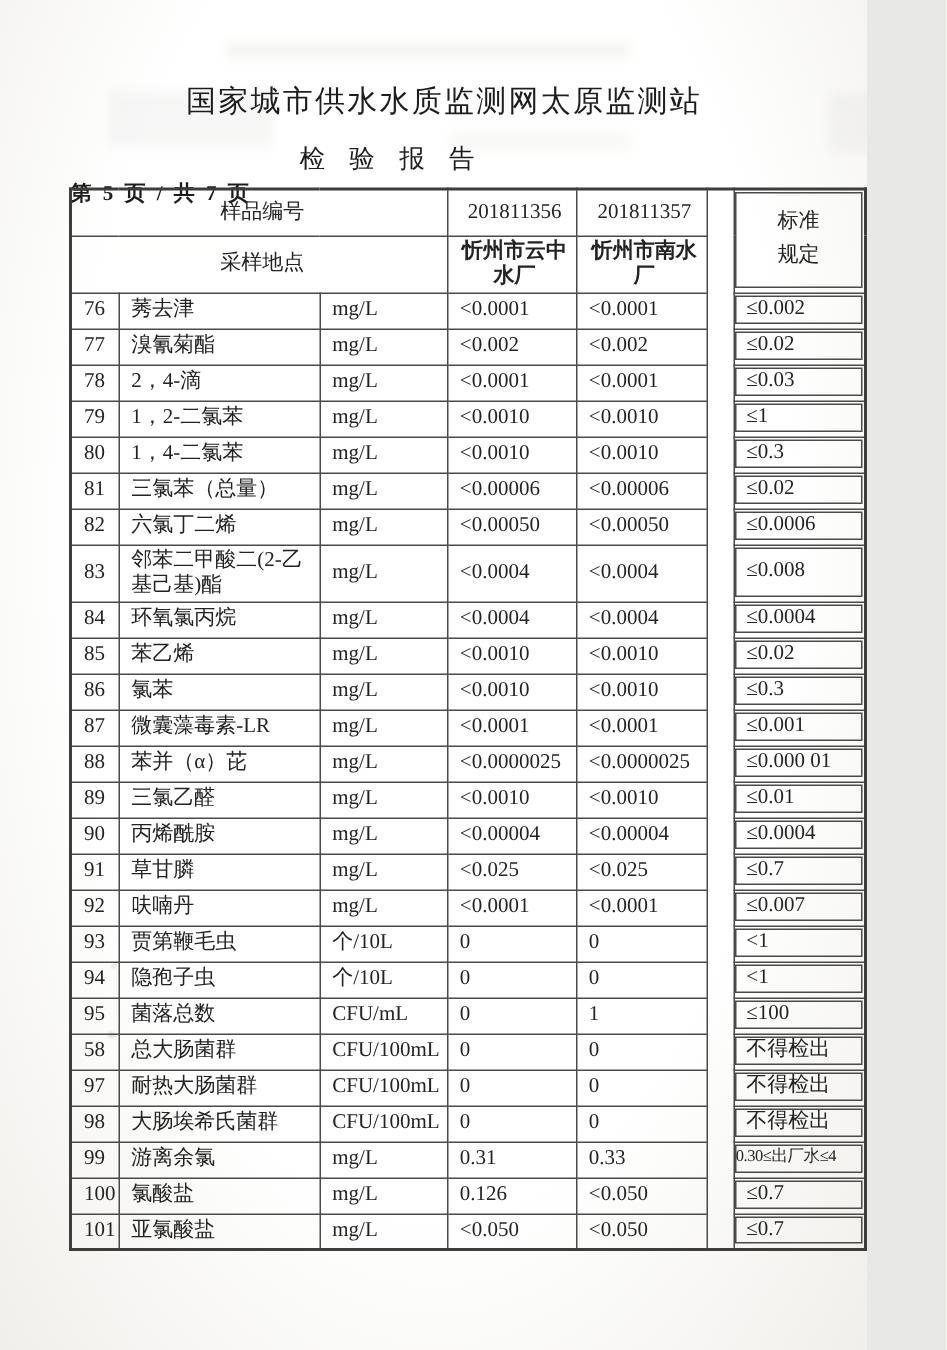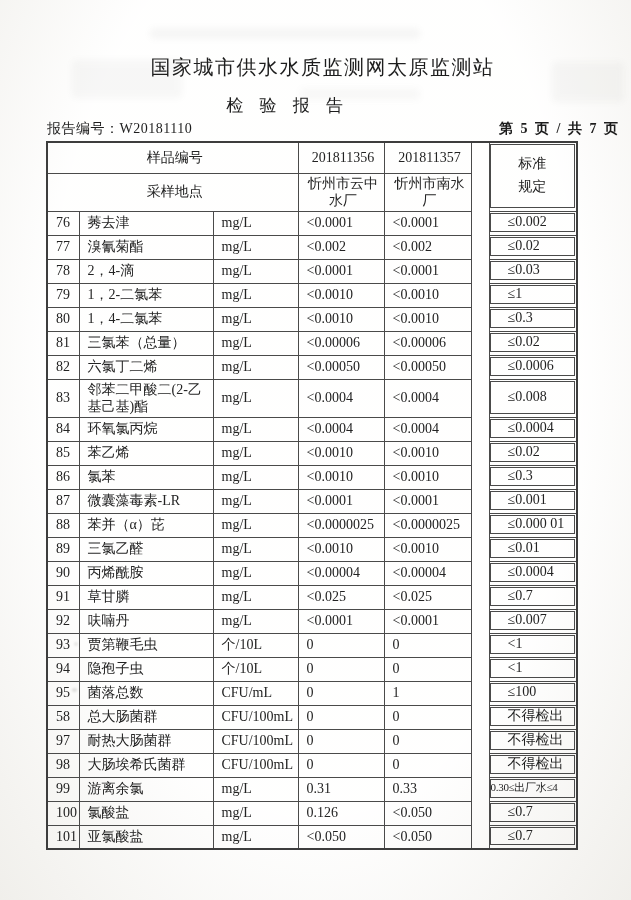--- a/index.html
+++ b/index.html
@@ -2,21 +2,21 @@
 <html><head>
 <meta charset="utf-8">
 <style>
   html,body{margin:0;padding:0;}
   body{
     width:631px;height:900px;
     background:#e8e8e6;
     font-family:"Liberation Serif","DejaVu Serif",serif;
   }
   .page{
-    position:relative;width:631px;height:900px;overflow:hidden;
+    position:relative;width:578px;height:900px;overflow:hidden;
     background:
       radial-gradient(ellipse at 50% 40%, rgba(255,255,255,0.9) 60%, rgba(220,218,212,0.35) 100%),
       #fbfaf7;
     color:#222;
   }
   
   .artifact{position:absolute;background:#8a8a86;border-radius:4px;filter:blur(3px);pointer-events:none;}
   .a1{left:150px;top:28px;width:270px;height:11px;opacity:.07;}
   .a2{left:72px;top:60px;width:110px;height:38px;opacity:.06;}
   .a3{left:552px;top:62px;width:72px;height:40px;opacity:.06;}
@@ -36,21 +36,21 @@
   }
   .meta{
     position:absolute;top:120px;left:47px;width:573px;
     display:flex;justify-content:space-between;align-items:baseline;
     font-size:14px;color:#1d1d1d;
   }
   .report-no{letter-spacing:.5px;}
   .page-indicator{letter-spacing:2px;font-weight:bold;}
 
   table.results{
-    position:absolute;top:141px;left:46px;
+    position:absolute;top:125px;left:46px;
     width:530px;border-collapse:collapse;table-layout:fixed;
     border:2px solid #3d3d3d;
     font-size:14px;color:#232323;
   }
   table.results td{
     border:1px solid #4a4a4a;
     padding:1px 4px 1px 8px;
     vertical-align:middle;
     line-height:1.25;
     overflow:hidden;
@@ -67,46 +67,45 @@
     border-left:2px solid #3d3d3d;border-right:none;
     padding:0;background:transparent;
   }
   td.std-td{
     border:none;padding:0;position:relative;background:transparent;
   }
   .std-box{
     position:absolute;left:0;right:1px;top:1px;bottom:3px;
     border:1.5px solid #4a4a4a;
     display:flex;align-items:center;
-    padding-left:17px;
+    padding-left:7px;
     font-size:14px;white-space:nowrap;
   }
   .std-box.head{justify-content:center;padding-left:0;}
   .std-box.small{font-size:11px;letter-spacing:-0.3px;padding-left:0;}
   .std-label{width:2em;text-align:center;line-height:1.6;white-space:normal;}
-  .loc{line-height:1.3;padding-top:2px;padding-bottom:2px;}
+  .loc{line-height:1.3;padding-top:2px;padding-bottom:2px;font-weight:bold;}
 </style>
 </head>
 <body>
 
 <div class="page">
 
   <div class="artifact a1"></div>
   <div class="artifact a2"></div>
   <div class="artifact a3"></div>
   <div class="artifact a4"></div>
   <div class="artifact a5"></div>
   <div class="artifact a6"></div>
 
   <div class="station-title">国家城市供水水质监测网太原监测站</div>
 
   <div class="report-title">检 验 报 告</div>
 
   <div class="meta">
-    <span class="report-no"><span>报告编号：</span><span>W20181110</span></span>
     <span class="page-indicator">第 5 页 / 共 7 页</span>
   </div>
 
   <table class="results">
     <colgroup>
       <col style="width:32px">
         <col style="width:134px">
         <col style="width:85px">
       <col style="width:86px">
         <col style="width:87px">

